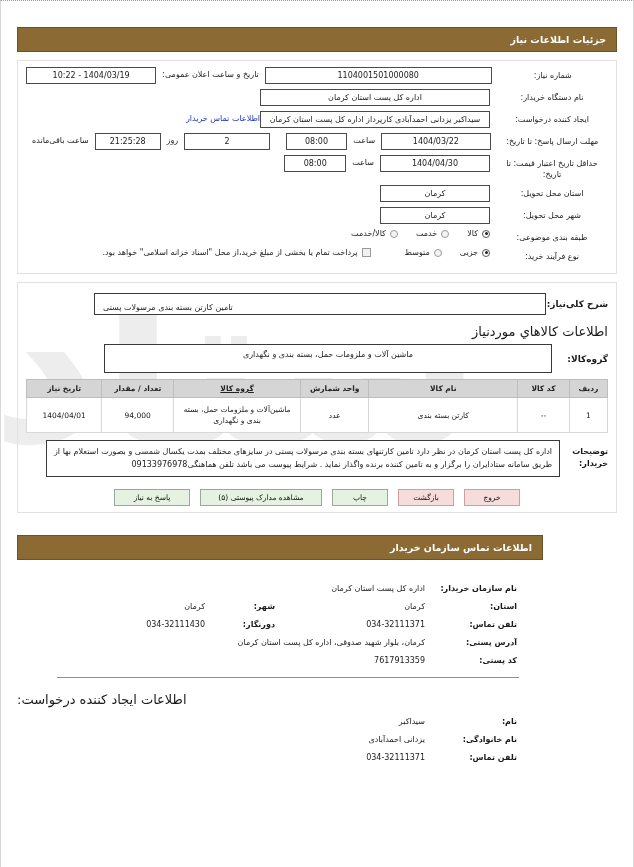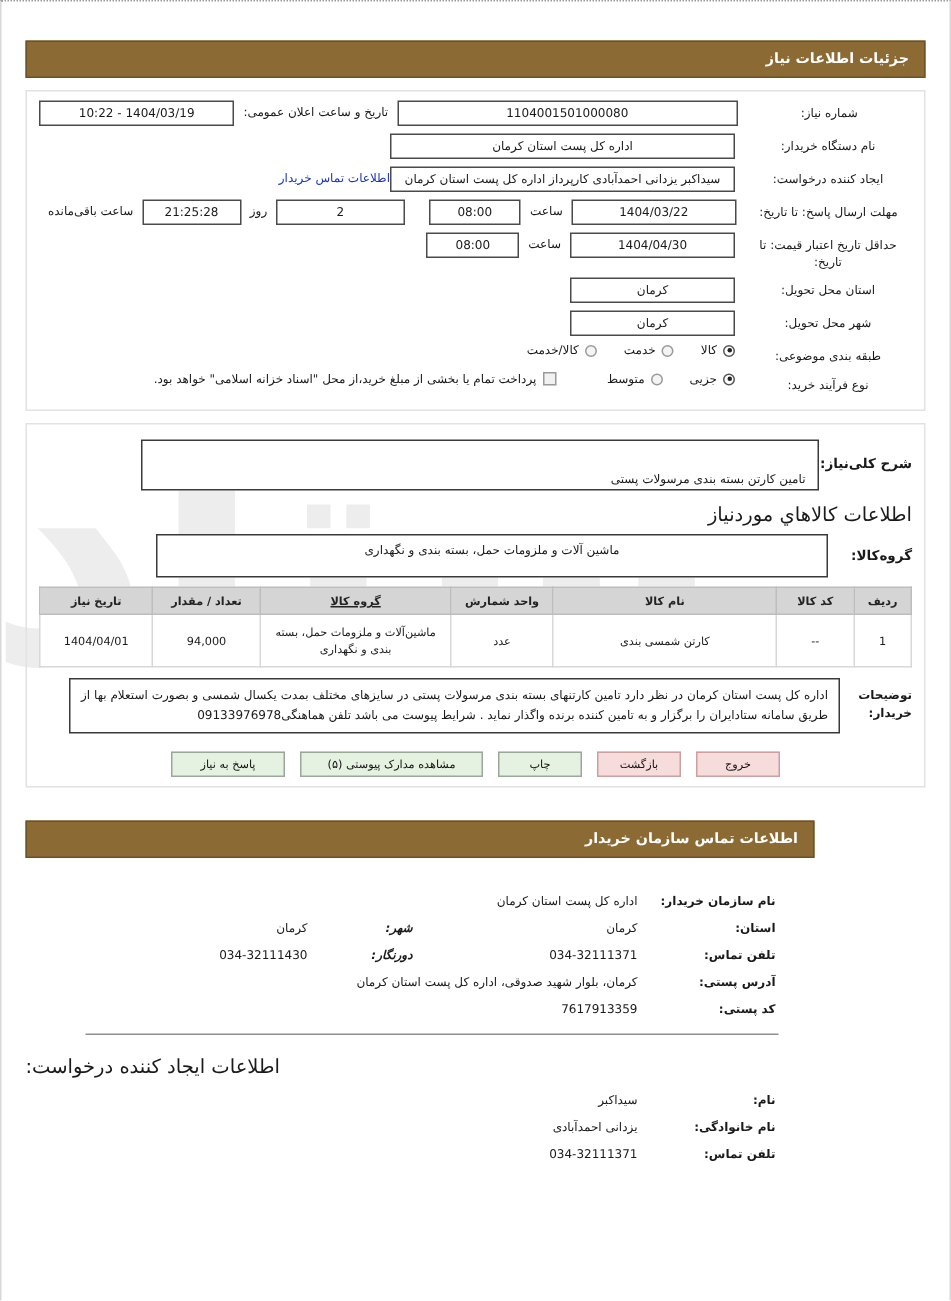--- a/index.html
+++ b/index.html
@@ -127,22 +127,22 @@
     background:#f1f1f1;display:inline-block;box-sizing:border-box;
   }
   .optline{display:flex;align-items:center;}
 
   
   .sumrow{display:flex;align-items:center;margin:4px 0 2px 0;}
   .sumlbl{font-weight:bold;font-size:9px;width:62px;text-align:right;}
   .sumbox{
     border:1px solid #3a3a3a;background:#fff;
     height:22px;line-height:20px;
-    width:452px;font-size:8px;padding:16px 8px;
-    box-sizing:border-box;text-align:right;
+    width:452px;font-size:8px;padding:4px 8px;
+    box-sizing:border-box;text-align:left;
   }
 
   .subhead{font-weight:normal;font-size:13px;margin:9px 0 5px 0;text-align:right;}
 
   .grouprow{display:flex;align-items:center;margin-bottom:6px;}
   .grouplbl{font-weight:bold;font-size:9px;width:56px;text-align:right;}
   .groupbox{
     border:1px solid #3a3a3a;background:#fff;
     height:29px;line-height:20px;width:448px;
     font-size:8px;padding:0 8px;box-sizing:border-box;text-align:center;
@@ -192,21 +192,21 @@
   .btn.answer{width:76px;}
   .btn.docs{width:122px;}
   .btn.print{width:56px;}
   .btn.pink{background:#f7dcdc;border-color:#caa0a0;width:56px;}
 
   
   .ci{margin:10px 16px 0 16px;}
   .cirow{display:flex;align-items:center;margin-bottom:9px;font-size:8px;}
   .cilbl{font-weight:bold;width:92px;text-align:right;padding-left:8px;box-sizing:border-box;}
   .cival{min-width:150px;text-align:right;}
-  .cilbl2{font-weight:bold;width:70px;text-align:right;padding-left:8px;box-sizing:border-box;font-style:italic;}
+  .cilbl2{font-weight:bold;width:70px;text-align:right;padding-left:8px;box-sizing:border-box;}
   .cival2{min-width:90px;text-align:right;}
   .divider{height:1px;background:#8f8f8f;margin:12px 0 0 0;}
 
   .reqhead{font-weight:normal;font-size:13px;text-align:left;margin:14px 0 10px 0;}
   .reqrow{display:flex;align-items:center;margin-bottom:9px;font-size:8px;}
   .reqlbl{font-weight:bold;width:92px;text-align:right;padding-left:8px;box-sizing:border-box;}
   .reqval{min-width:150px;text-align:right;}
   .ltr{direction:ltr;display:inline-block;unicode-bidi:embed;}
 </style>
 </head>
@@ -334,21 +334,21 @@
             <th style="width:62px;">واحد شمارش</th>
             <th style="width:126px;text-decoration:underline;">گروه کالا</th>
             <th style="width:66px;">تعداد / مقدار</th>
             <th style="width:70px;">تاریخ نیاز</th>
           </tr>
         </thead>
         <tbody>
           <tr>
             <td>1</td>
             <td>--</td>
-            <td>کارتن شمسی بندی</td>
+            <td>کارتن بسته بندی</td>
             <td>عدد</td>
             <td>ماشین‌آلات و ملزومات حمل، بسته بندی و نگهداری</td>
             <td>94,000</td>
             <td>1404/04/01</td>
           </tr>
         </tbody>
       </table>
 
       <div class="notesrow">
         <div class="noteslbl">توضیحات خریدار:</div>

